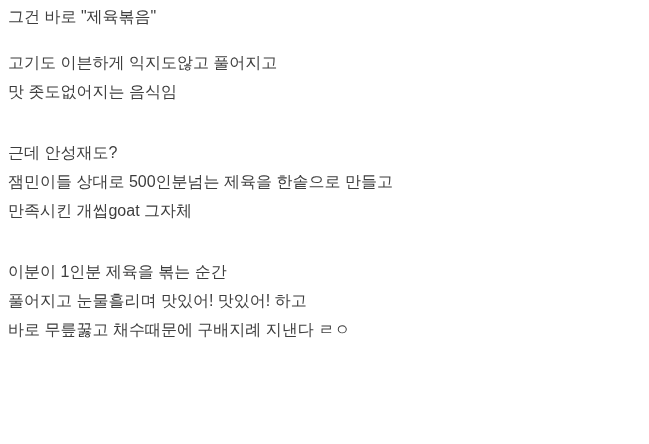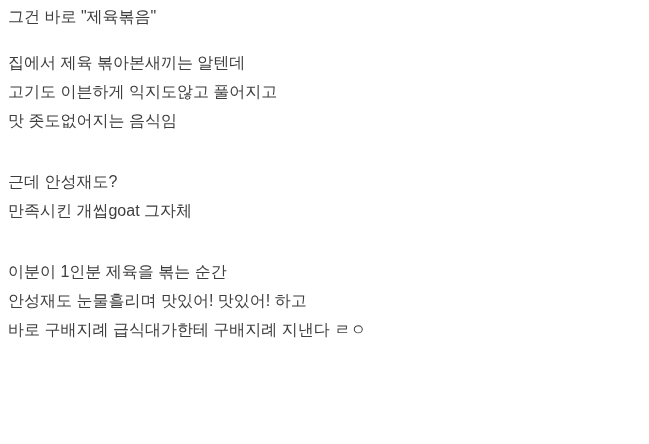--- a/index.html
+++ b/index.html
@@ -36,29 +36,29 @@
 </head>
 <body>
 
 <div class="post-body">
 
   <div class="title-block">
     <div class="line">그건 바로 "제육볶음"</div>
   </div>
 
   <div class="para">
-    <div class="line">집에서 제육 볶아본새끼는 알텐데</div>
     <div class="line">고기도 이븐하게 익지도않고 풀어지고</div>
     <div class="line">맛 좃도없어지는 음식임</div>
   </div>
 
   <div class="para">
     <div class="line">근데 안성재도?</div>
+    <div class="line">잼민이들 상대로 500인분넘는 제육을 한솥으로 만들고</div>
     <div class="line">만족시킨 개씹goat 그자체</div>
   </div>
 
   <div class="para">
     <div class="line">이분이 1인분 제육을 볶는 순간</div>
-    <div class="line">안성재도 눈물흘리며 맛있어! 맛있어! 하고</div>
-    <div class="line">바로 구배지례 급식대가한테 구배지례 지낸다 ㄹㅇ</div>
+    <div class="line">풀어지고 눈물흘리며 맛있어! 맛있어! 하고</div>
+    <div class="line">바로 무릎꿇고 채수때문에 구배지례 지낸다 ㄹㅇ</div>
   </div>
 
 </div>
 
 </body></html>

